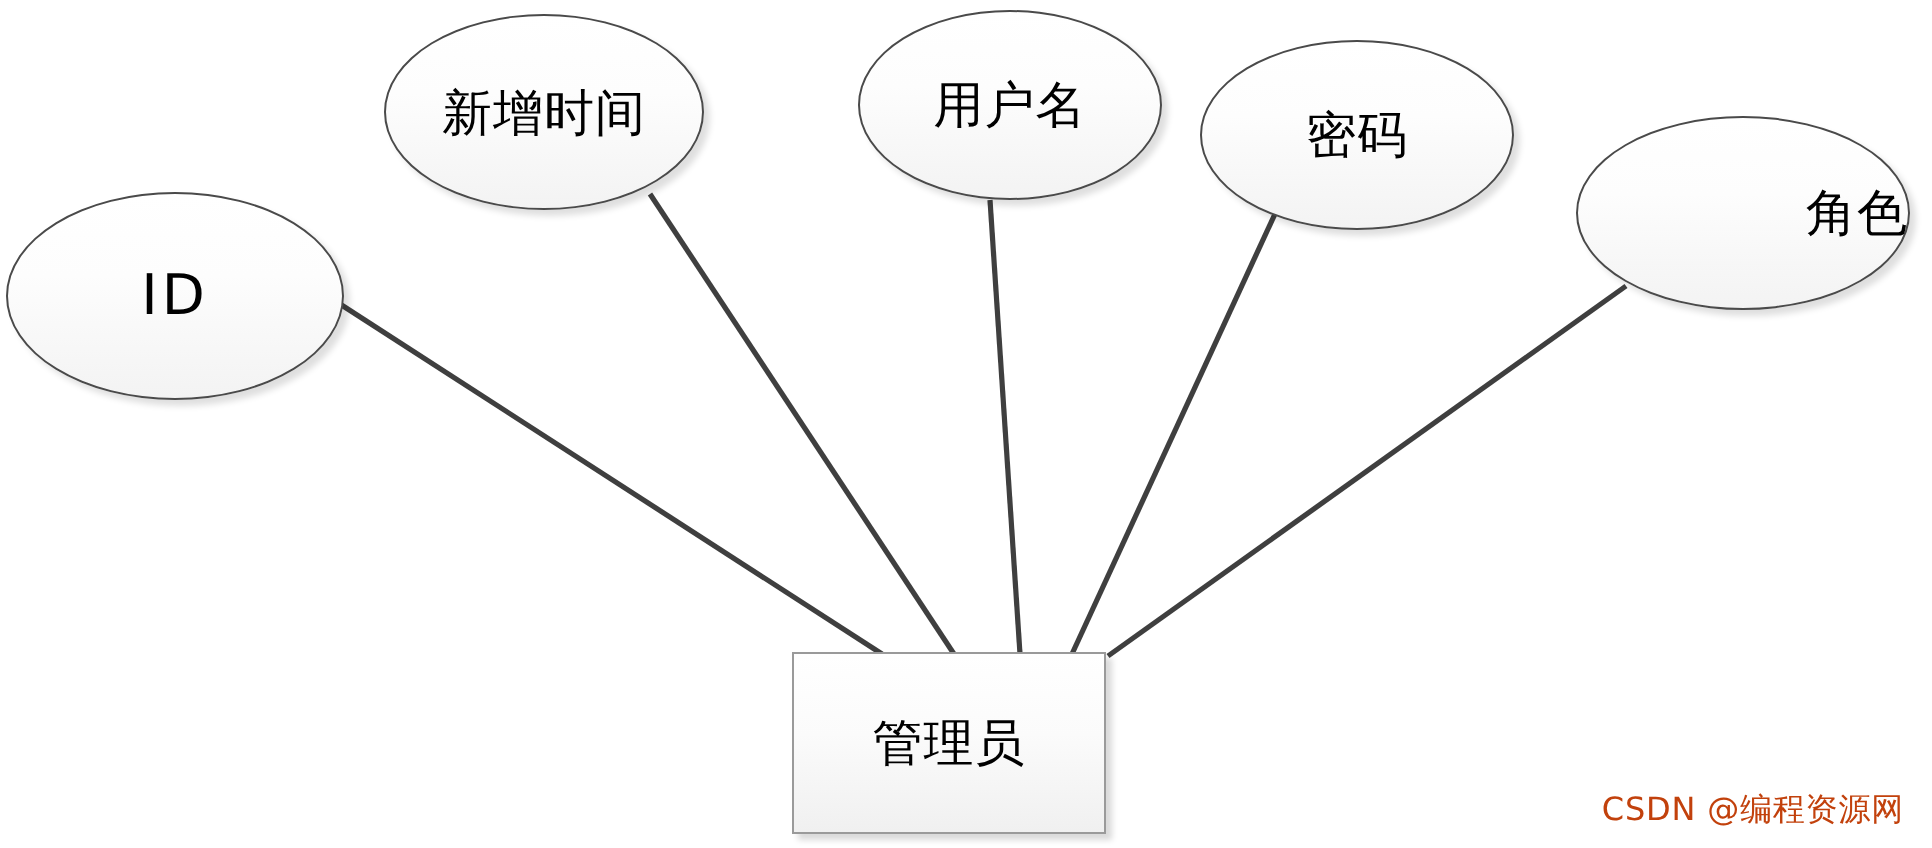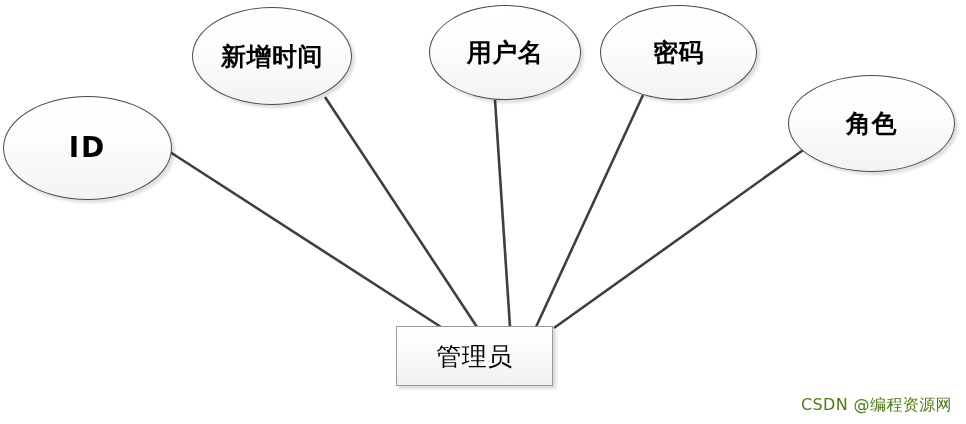--- a/index.html
+++ b/index.html
@@ -30,21 +30,20 @@
     display: flex;
     align-items: center;
     justify-content: center;
     z-index: 5;
   }
   .node-ellipse {
     border: 1px solid #4a4a4a;
     border-radius: 50%;
     background: linear-gradient(to bottom, #ffffff 0%, #fdfdfd 40%, #f3f3f3 100%);
     box-shadow: 3px 3px 3px rgba(0, 0, 0, 0.13);
-    font-weight: bold;
   }
   .node-rect {
     border: 1px solid #9a9a9a;
     background: linear-gradient(to bottom, #ffffff 0%, #fbfbfb 45%, #f0f0f0 100%);
     box-shadow: 3px 3px 3px rgba(0, 0, 0, 0.15);
   }
   .node-label {
     color: #000000;
     font-size: 25px;
     line-height: 1;
@@ -53,21 +52,21 @@
     user-select: none;
   }
   .label-latin {
     font-size: 28px;
     letter-spacing: 2px;
   }
   #watermark {
     position: absolute;
     right: 14px;
     bottom: 8px;
-    color: #4d7c0f;
+    color: #c2410c;
     font-size: 16px;
     letter-spacing: 0.4px;
     white-space: nowrap;
     z-index: 9;
     user-select: none;
   }
 </style>
 </head>
 <body>
 
@@ -84,26 +83,26 @@
   <div id="node-layer">
       <div class="node node-ellipse" style="left: 3px; top: 96px; width: 169px; height: 104px;">
         <span class="node-label label-latin">ID</span>
       </div>
       <div class="node node-ellipse" style="left: 192px; top: 7px; width: 160px; height: 98px;">
         <span class="node-label">新增时间</span>
       </div>
       <div class="node node-ellipse" style="left: 429px; top: 5px; width: 152px; height: 95px;">
         <span class="node-label">用户名</span>
       </div>
-      <div class="node node-ellipse" style="left: 600px; top: 5px; width: 157px; height: 95px; justify-content: center;">
+      <div class="node node-ellipse" style="left: 600px; top: 20px; width: 157px; height: 95px; justify-content: center;">
         <span class="node-label">密码</span>
       </div>
-      <div class="node node-ellipse" style="left: 788px; top: 75px; width: 167px; height: 97px;">
+      <div class="node node-ellipse" style="left: 788px; top: 58px; width: 167px; height: 97px; justify-content: flex-end;">
         <span class="node-label">角色</span>
       </div>
-      <div class="node node-rect" style="left: 396px; top: 326px; width: 157px; height: 60px;">
+      <div class="node node-rect" style="left: 396px; top: 326px; width: 157px; height: 91px;">
         <span class="node-label">管理员</span>
       </div>
     </div>
 
   <div id="watermark">CSDN @编程资源网</div>
 
 </div>
 
 </body></html>

